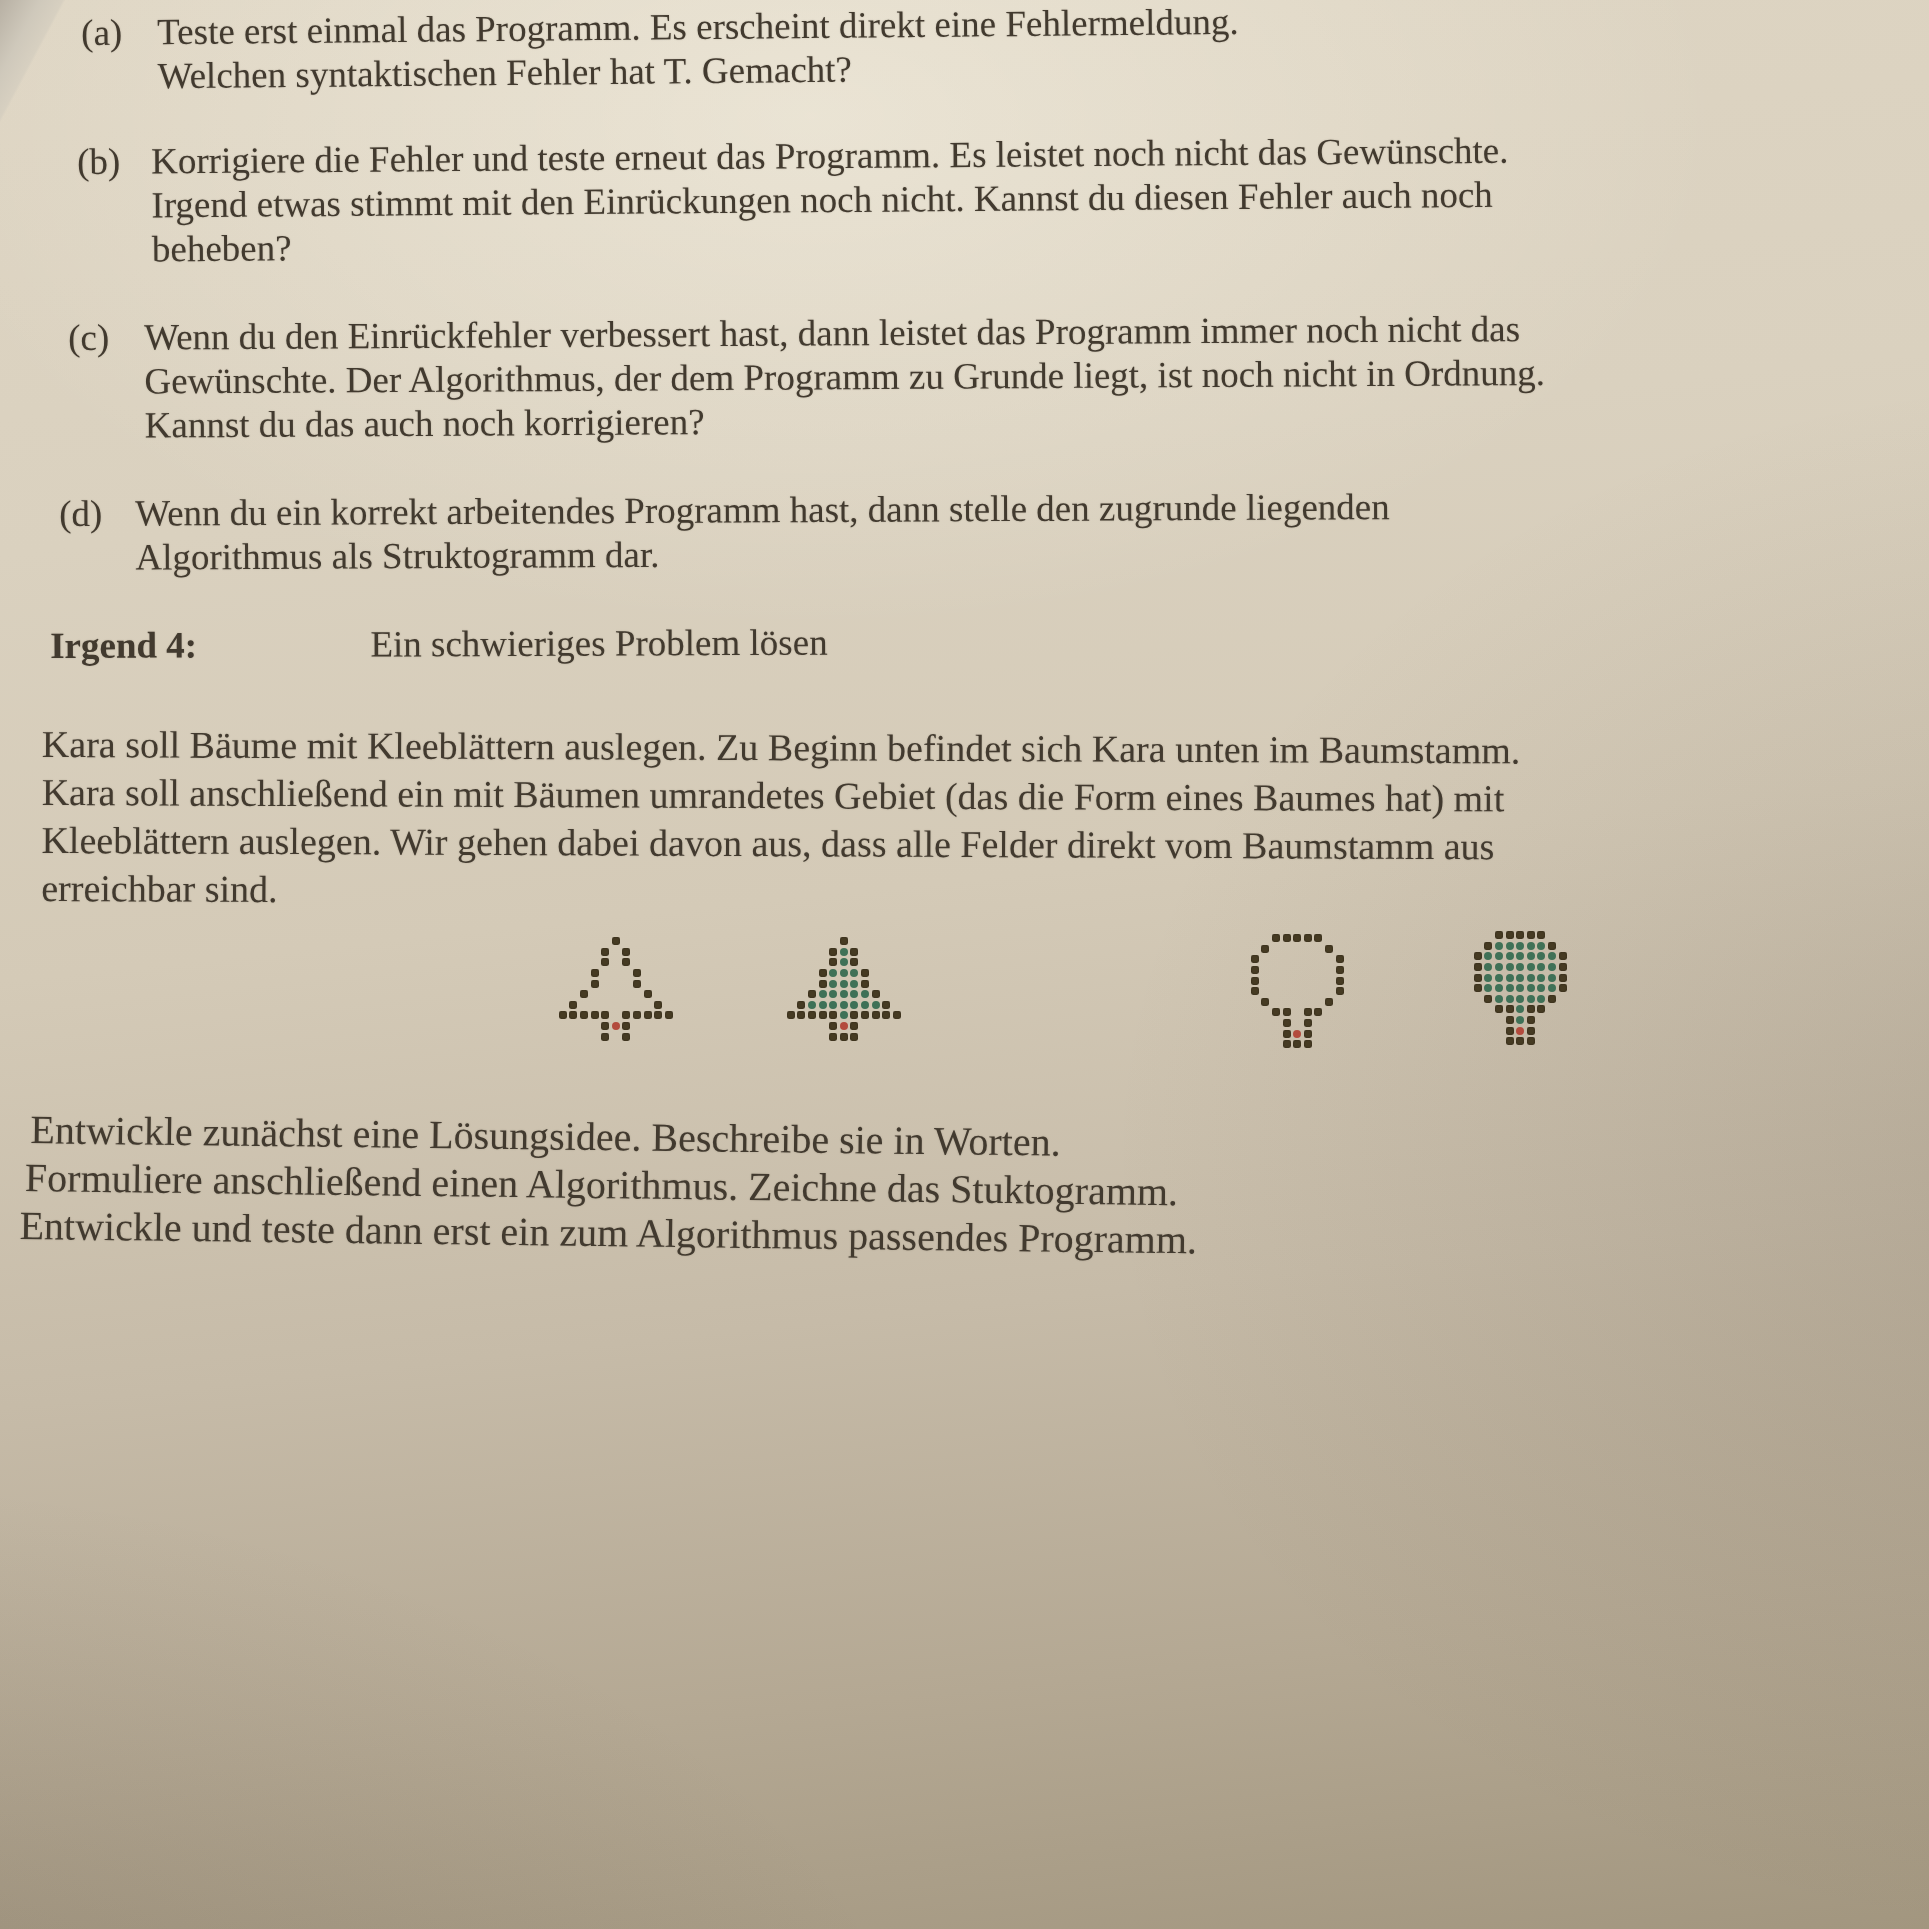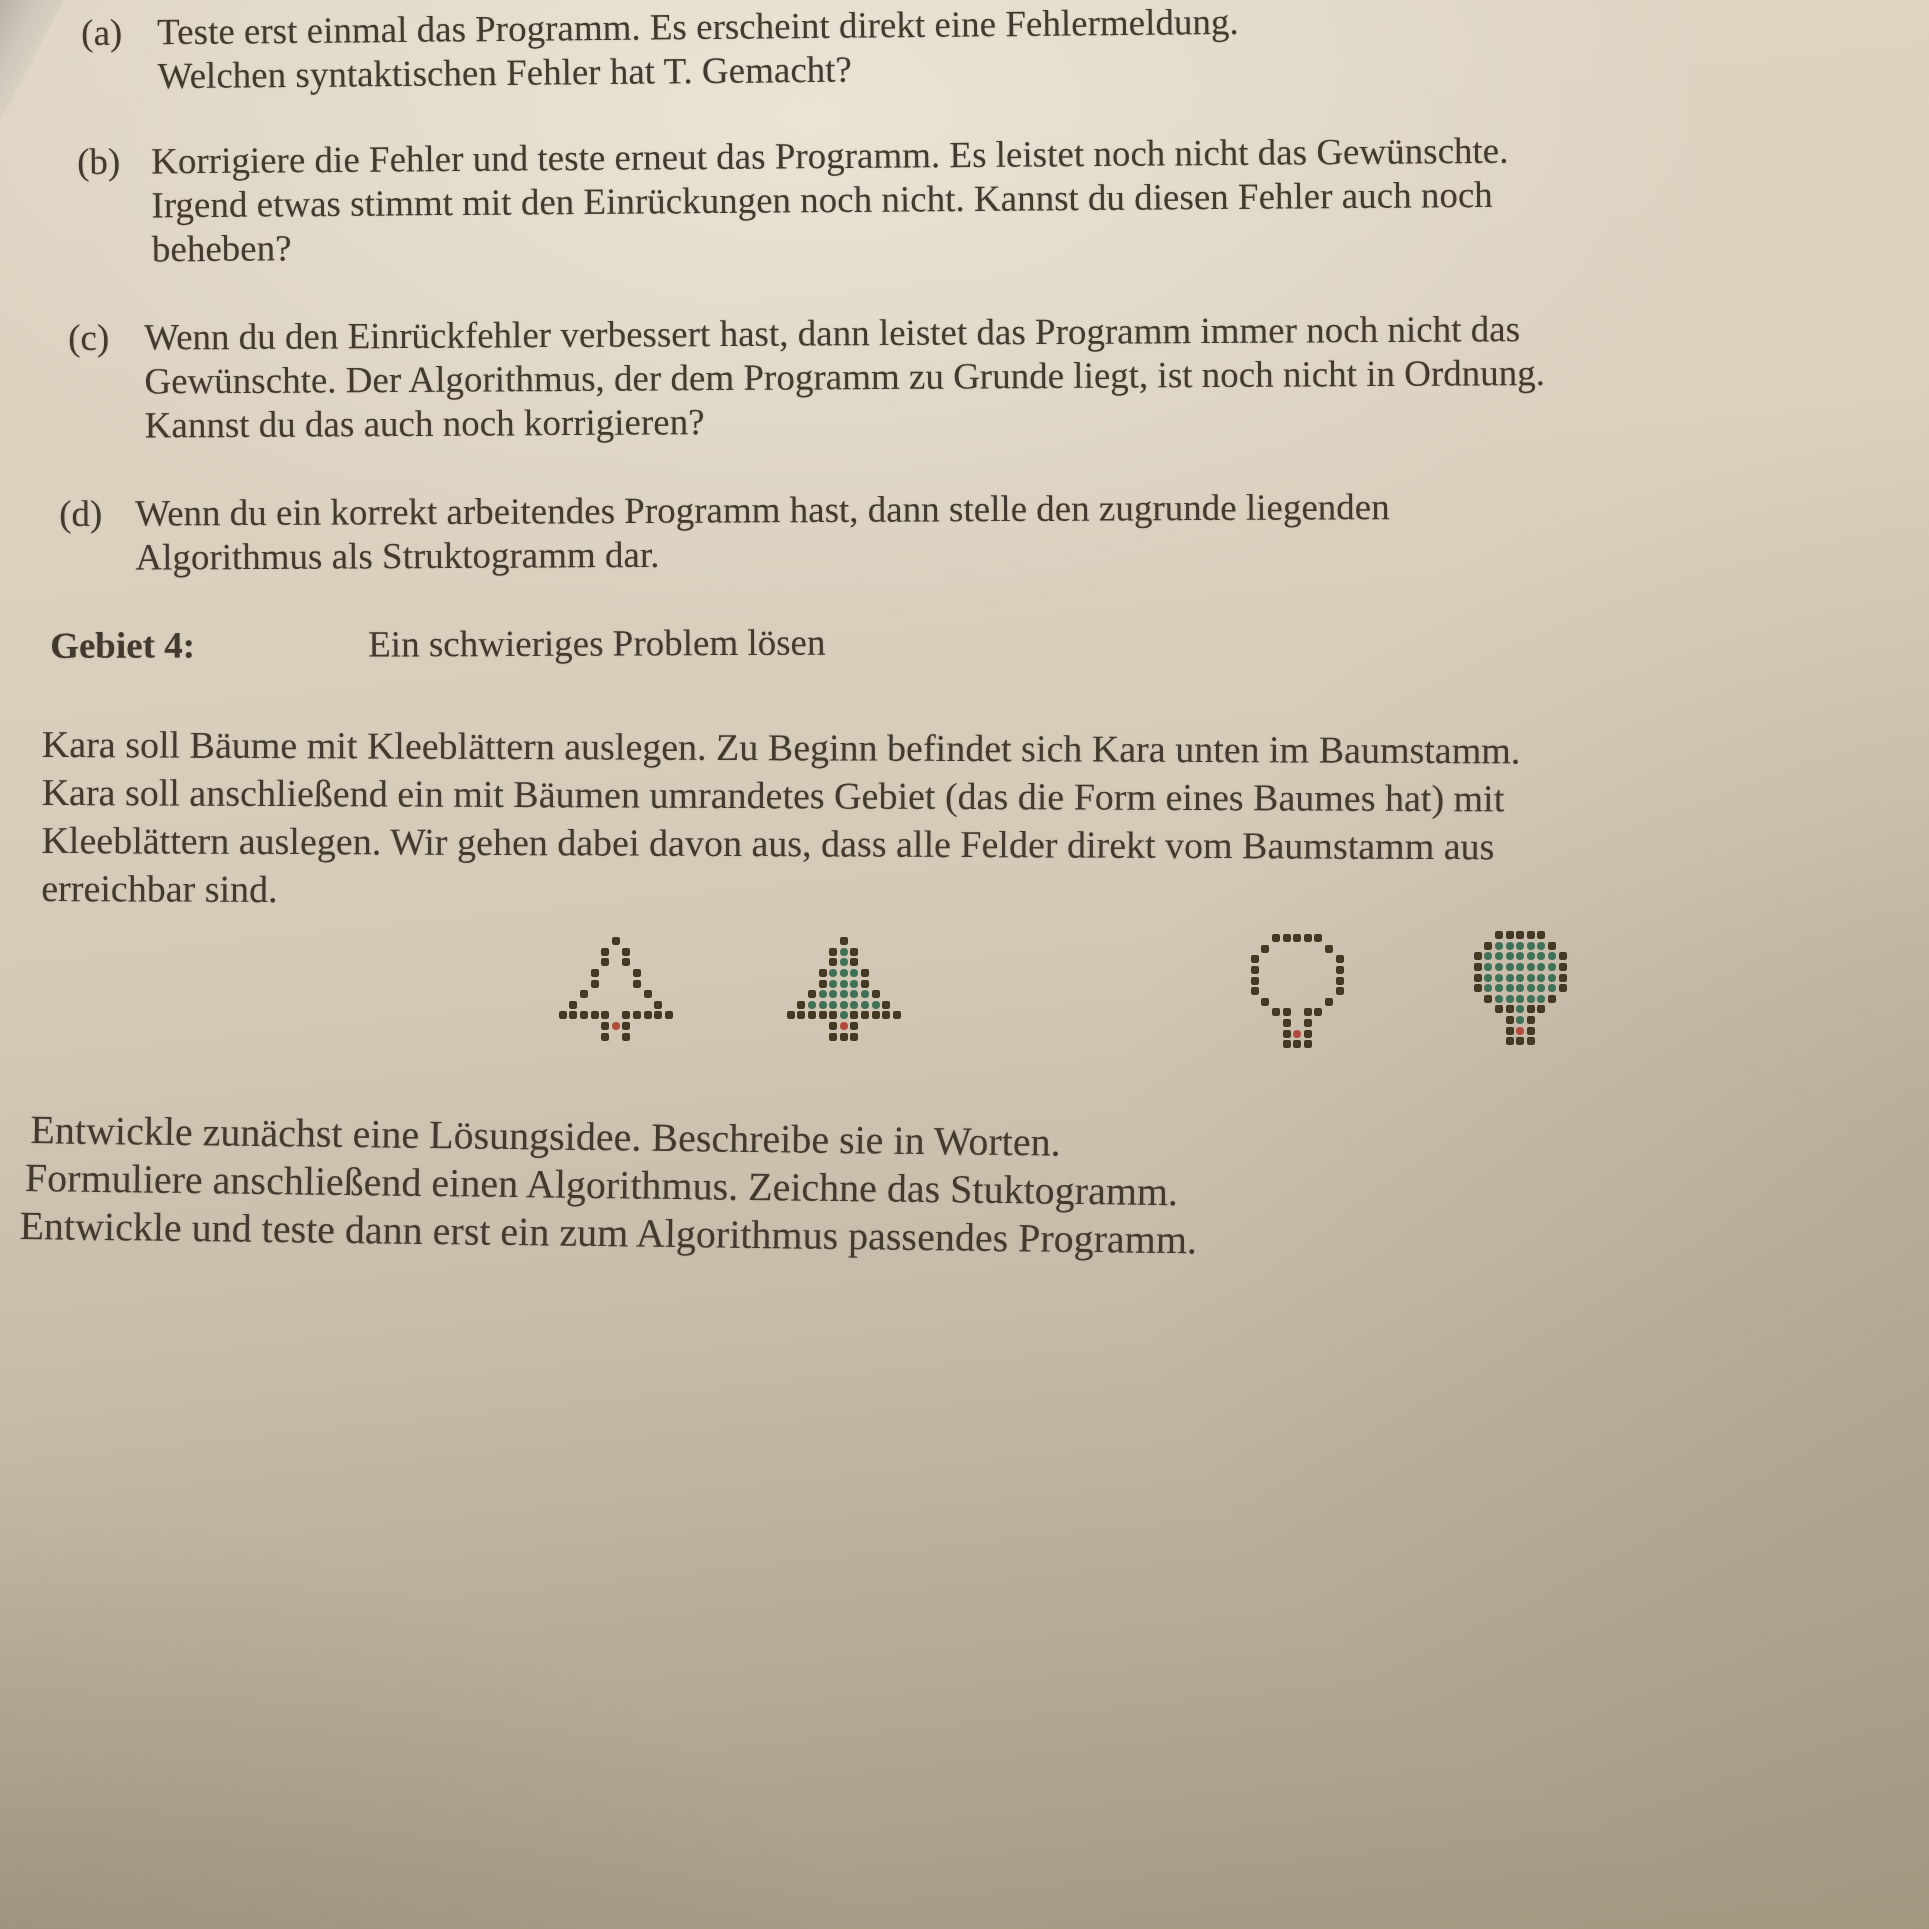--- a/index.html
+++ b/index.html
@@ -76,21 +76,21 @@
 
   <div class="txt task tilt-d" style="left:59px;top:492px;">
     <span class="task-label">(d)</span>
     <div class="task-lines" style="margin-left:76px;">
       <div class="line">Wenn du ein korrekt arbeitendes Programm hast, dann stelle den zugrunde liegenden</div>
       <div class="line">Algorithmus als Struktogramm dar.</div>
     </div>
   </div>
 
   <div class="txt task tilt-h" style="left:50px;top:624px;">
-    <span class="heading-label">Gebiet 4:</span>
+    <span class="heading-label">Irgend 4:</span>
     <span style="margin-left:164px;">Ein schwieriges Problem lösen</span>
   </div>
 
   <div class="txt intro tilt-p" style="left:42px;top:720px;">
     <div class="line">Kara soll Bäume mit Kleeblättern auslegen. Zu Beginn befindet sich Kara unten im Baumstamm.</div>
     <div class="line">Kara soll anschließend ein mit Bäumen umrandetes Gebiet (das die Form eines Baumes hat) mit</div>
     <div class="line">Kleeblättern auslegen. Wir gehen dabei davon aus, dass alle Felder direkt vom Baumstamm aus</div>
     <div class="line">erreichbar sind.</div>
   </div>
 

